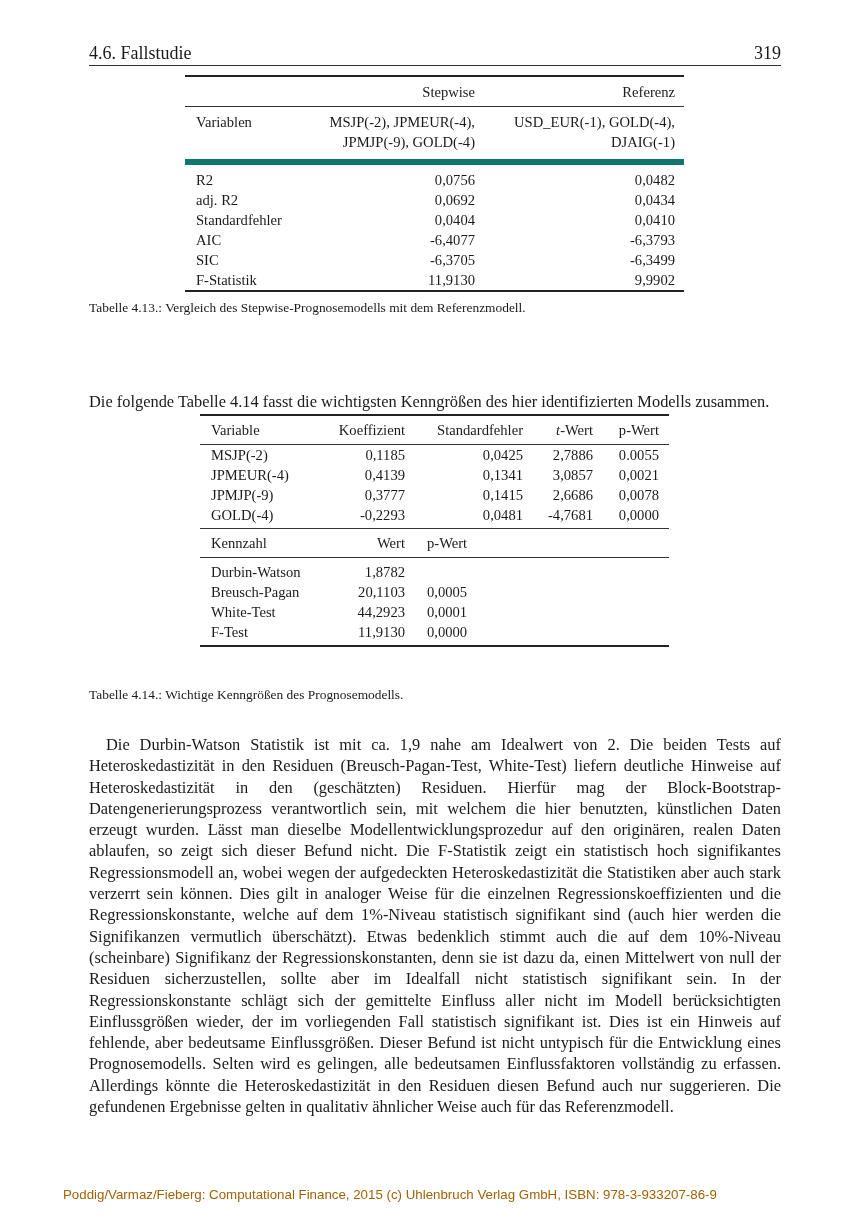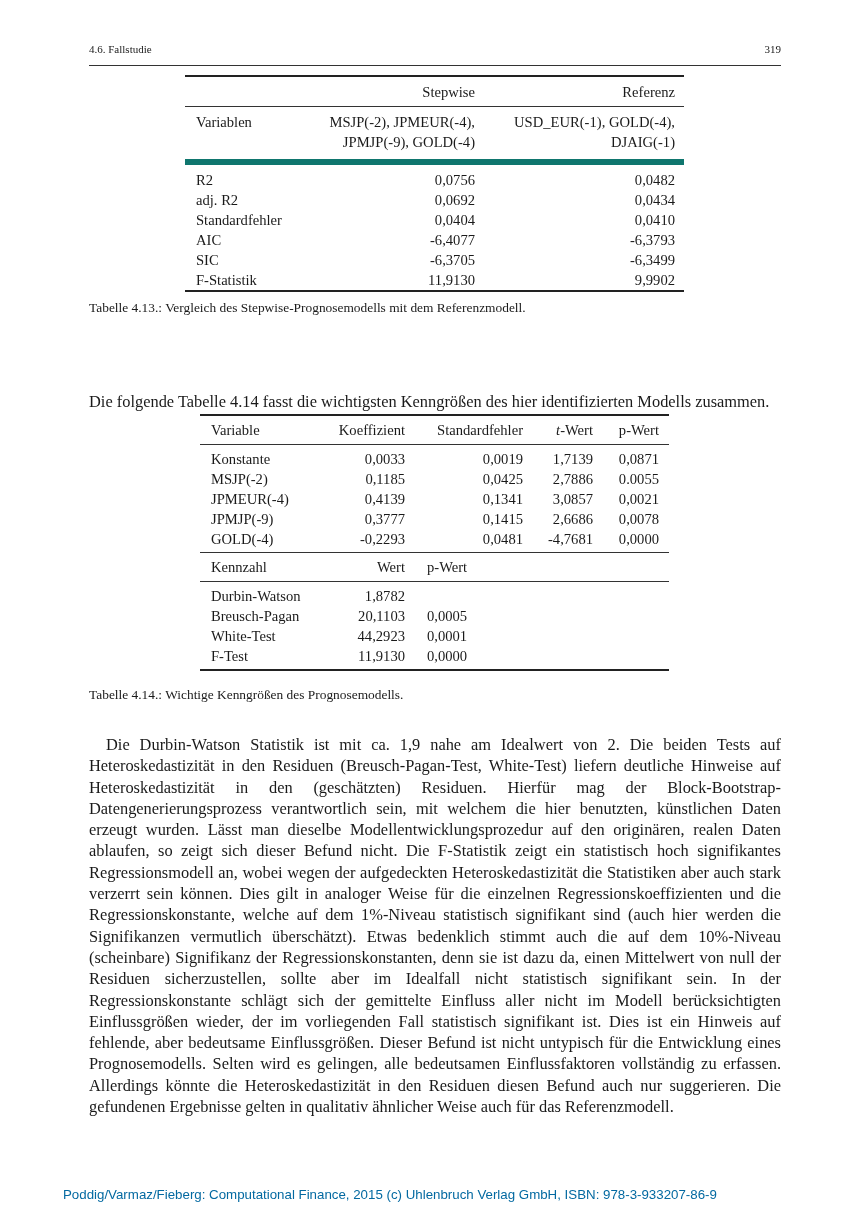--- a/index.html
+++ b/index.html
@@ -1,19 +1,19 @@
 <!DOCTYPE html>
 <html><head>
 <meta charset="utf-8">
 <style>
   html, body { margin: 0; padding: 0; background: #ffffff; }
   body { width: 867px; height: 1227px; position: relative; overflow: hidden;
          font-family: "Liberation Serif", "DejaVu Serif", serif; color: #1a1a1a; }
   .running-head { position: absolute; left: 89px; top: 43px; width: 692px; height: 22px;
-                  font-size: 11px; border-bottom: 1px solid #333; }
+                  font-size: 18px; border-bottom: 1px solid #333; }
   .running-head .sec { position: absolute; left: 0; top: 0; }
   .running-head .pg { position: absolute; right: 0; top: 0; }
 
   table { border-collapse: collapse; position: absolute; font-size: 14.6px; }
   td, th { font-weight: normal; padding: 0; line-height: 20px; white-space: nowrap; }
   .r { text-align: right; }
   .l { text-align: left; }
 
   
   #t1 { left: 185px; top: 75px; width: 499px; border-top: 2px solid #222; border-bottom: 2px solid #222; }
@@ -31,21 +31,21 @@
   #t2 .hdr th { padding-top: 4px; padding-bottom: 4px; border-bottom: 1px solid #333; margin-top: 24px; }
   #t2 .first td { padding-top: 4px; }
   #t2 .last td { padding-bottom: 3px; }
   #t2 .hdr2 th { border-top: 1px solid #333; }
   .it { font-style: italic; }
 
   .caption { position: absolute; left: 89px; font-size: 13.4px; }
   .body-p { position: absolute; left: 89px; width: 692px; font-size: 16.4px; line-height: 21.3px; text-align: justify; }
   .indent { text-indent: 17px; }
   .footer { position: absolute; left: 63px; top: 1187px; font-family: "Liberation Sans", "DejaVu Sans", sans-serif;
-            font-size: 13.3px; color: #0369a1; white-space: nowrap; }
+            font-size: 13.3px; color: #a16207; white-space: nowrap; }
 </style>
 </head>
 <body>
 
 <div class="running-head">
   <span class="sec">4.6.  Fallstudie</span>
   <span class="pg">319</span>
 </div>
 
 <table id="t1">
@@ -123,27 +123,20 @@
   <thead>
     <tr class="hdr">
       <th class="l">Variable</th>
       <th class="r">Koeffizient</th>
       <th class="r">Standardfehler</th>
       <th class="r"><span class="it">t</span><span>-Wert</span></th>
       <th class="r">p-Wert</th>
     </tr>
   </thead>
   <tbody>
-    <tr class="first">
-      <td class="l">Konstante</td>
-      <td class="r">0,0033</td>
-      <td class="r">0,0019</td>
-      <td class="r">1,7139</td>
-      <td class="r">0,0871</td>
-    </tr>
     <tr>
       <td class="l">MSJP(-2)</td>
       <td class="r">0,1185</td>
       <td class="r">0,0425</td>
       <td class="r">2,7886</td>
       <td class="r">0.0055</td>
     </tr>
     <tr>
       <td class="l">JPMEUR(-4)</td>
       <td class="r">0,4139</td>

